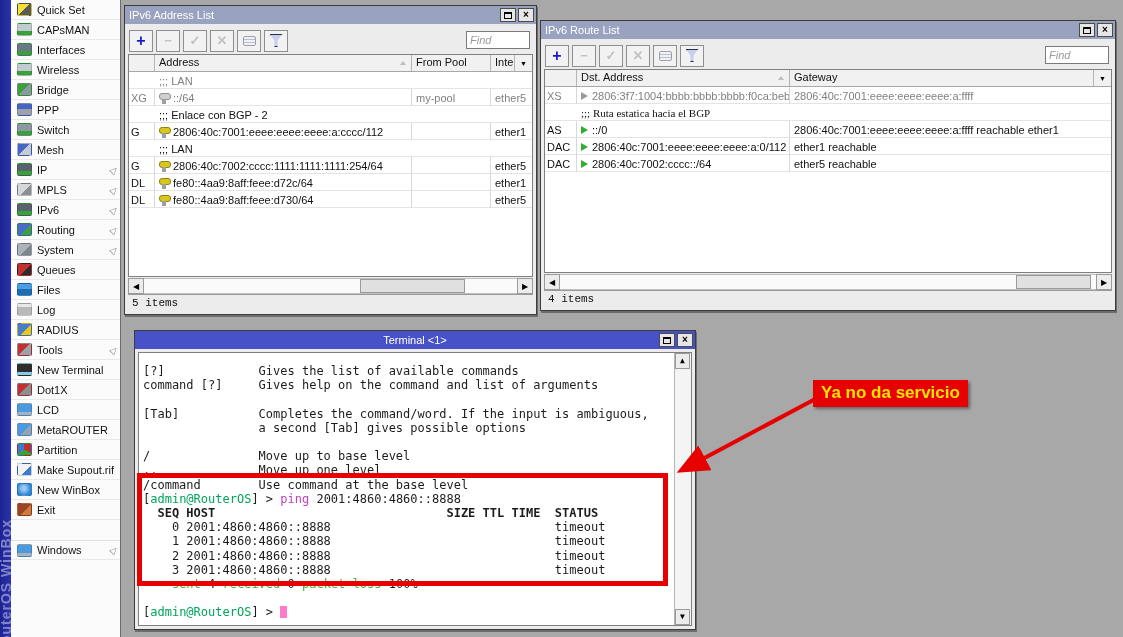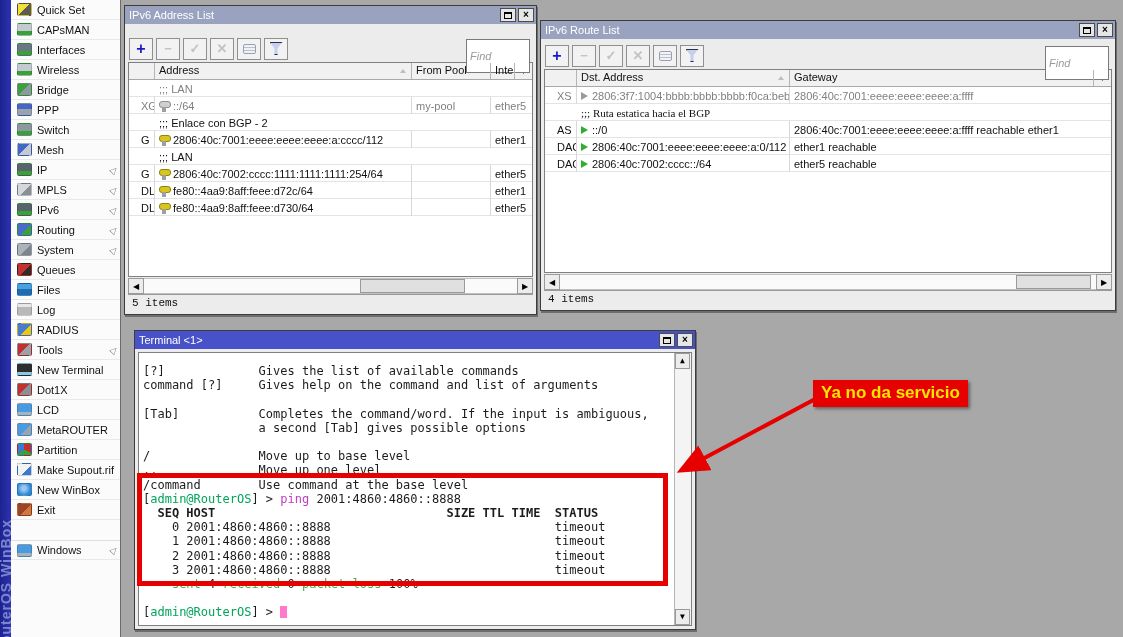--- a/index.html
+++ b/index.html
@@ -43,48 +43,48 @@
   .ic-partition{background:conic-gradient(#c23030 0 33%,#35a435 33% 66%,#3a7ad0 66%)}
   .ic-make-supout{background:linear-gradient(135deg,#f2f2f2 60%,#3a7ad0 60%)}
   .ic-new-winbox{background:radial-gradient(circle at 45% 40%,#9cc8ee 20%,#2a86d8 70%)}
   .ic-exit{background:linear-gradient(135deg,#9c4526 55%,#cf7a3a 55%)}
   .ic-windows{background:linear-gradient(180deg,#4a9ae2 70%,#aab2ba 70%)}
 
   
   .win { position:absolute; background:#ececec; border:1px solid #3c3c3c; box-shadow:1px 2px 0 rgba(0,0,0,.35); display:flex; flex-direction:column; }
   .titlebar { height:18px; flex:0 0 18px; color:#fff; padding:2px 4px; display:flex; align-items:center; position:relative; }
   .titlebar.inactive { background:#99a3c0; }
-  .titlebar.active { background:#4752c8; }
+  .titlebar.active { background:#4752c8;justify-content:center; }
   .tb-btns { position:absolute; right:2px; top:2px; display:flex; gap:2px; }
   .tb-btn { width:16px; height:14px; background:#e6e6e6; border:1px solid #4c4c4c; display:flex; align-items:center; justify-content:center; color:#000; font-size:10px; line-height:1; }
   .glyph-max { width:8px; height:7px; border:1px solid #000; border-top-width:2px; }
   .win-frame { flex:1 1 auto; display:flex; flex-direction:column; padding:3px; min-height:0; }
 
   
   .toolbar { height:27px; flex:0 0 27px; display:flex; align-items:center; gap:3px; position:relative; padding:2px 1px; }
   .tool-btn { width:24px; height:22px; background:#f2f2f2; border:1px solid #8f8f8f; display:flex; align-items:center; justify-content:center; font-weight:bold; }
   .tool-btn .g { font-size:13px; line-height:1; }
   .tool-btn.add .g { color:#1919c8; font-size:16px; font-weight:bold; }
   .tool-btn.disabled .g { color:#c2c2c2; }
   .glyph-comment { width:13px; height:10px; border:1px solid #9aa0b4; border-radius:2px;
       background:repeating-linear-gradient(180deg,transparent 0 2px,#b9bfd2 2px 3px); }
   .glyph-funnel { width:13px; height:13px; background:#c8cfec; border:1px solid #2a3050;
       clip-path:polygon(0 0,100% 0,62% 48%,62% 100%,38% 100%,38% 48%); }
-  .find-input { position:absolute; right:3px; top:4px; width:64px; height:18px; border:1px solid #7a7a7a; font-size:11px; padding:16px 3px; font-family:"Liberation Sans",sans-serif; }
+  .find-input { position:absolute; right:3px; top:4px; width:64px; height:18px; border:1px solid #7a7a7a; font-size:11px; padding:0 3px; font-family:"Liberation Sans",sans-serif; }
   .find-input::placeholder { color:#9a9a9a; font-style:italic; }
 
   
   .table-wrap { flex:1 1 auto; background:#fff; border:1px solid #808080; overflow:hidden; min-height:0; }
   .thead { display:grid; height:17px; background:#f1f1f1; border-bottom:1px solid #a8a8a8; }
   .th { padding:1px 4px; border-right:1px solid #b5b5b5; white-space:nowrap; overflow:hidden; position:relative; }
   .th.sortable::after { content:""; position:absolute; right:5px; top:6px; border-left:3px solid transparent; border-right:3px solid transparent; border-bottom:4px solid #bdbdbd; }
   .th-drop { display:flex; align-items:center; justify-content:center; font-size:7px; color:#000; background:#f1f1f1; }
   .trow { display:grid; height:17px; border-bottom:1px solid #e4e4e4; align-items:center; }
   .td { padding:4px 4px; white-space:nowrap; overflow:hidden; height:17px; display:flex; align-items:center; gap:4px; }
-  .td.flags { border-right:1px solid #d8d8d8; padding:0 12px; }
+  .td.flags { border-right:1px solid #d8d8d8; padding:0 2px; }
   .td.c1 { border-right:1px solid #d8d8d8; }
   .td.c2 { border-right:1px solid #d8d8d8; }
   .muted { color:#808080; }
   .comment-row .td { grid-column:2 / -1; }
   .addr-ic { width:10px; height:12px; position:relative; flex:0 0 10px; }
   .addr-ic::before { content:""; position:absolute; left:0; top:1px; width:10px; height:5px; background:#d8c61e; border:1px solid #8f8410; border-radius:3px; }
   .addr-ic::after { content:""; position:absolute; left:3px; top:7px; width:4px; height:5px; background:#9aa0a6; }
   .addr-ic.gray::before { background:#cfcfcf; border-color:#909090; }
   .route-ic { width:0; height:0; border-top:4px solid transparent; border-bottom:4px solid transparent; border-left:7px solid #2fae2f; flex:0 0 7px; }
   .route-ic.gray { border-left-color:#9a9a9a; }
@@ -230,21 +230,21 @@
       <span class="ic ic-exit"></span>
       <span class="lbl">Exit</span>
     </div>
     <div class="side-item windows-item">
       <span class="ic ic-windows"></span>
       <span class="lbl">Windows</span>
       <span class="sub">▷</span>
     </div>
   </div>
 
-<div class="win" id="win-address" style="left:124px;top:5px;width:413px;height:310px;z-index:2;gap:8px;">
+<div class="win" id="win-address" style="left:124px;top:5px;width:413px;height:310px;z-index:2;">
   <div class="titlebar inactive">
     <span>IPv6 Address List</span>
     <span class="tb-btns">
       <span class="tb-btn">
           <span class="glyph-max"></span>
         </span>
       <span class="tb-btn">
           <b>×</b>
         </span>
     </span>

